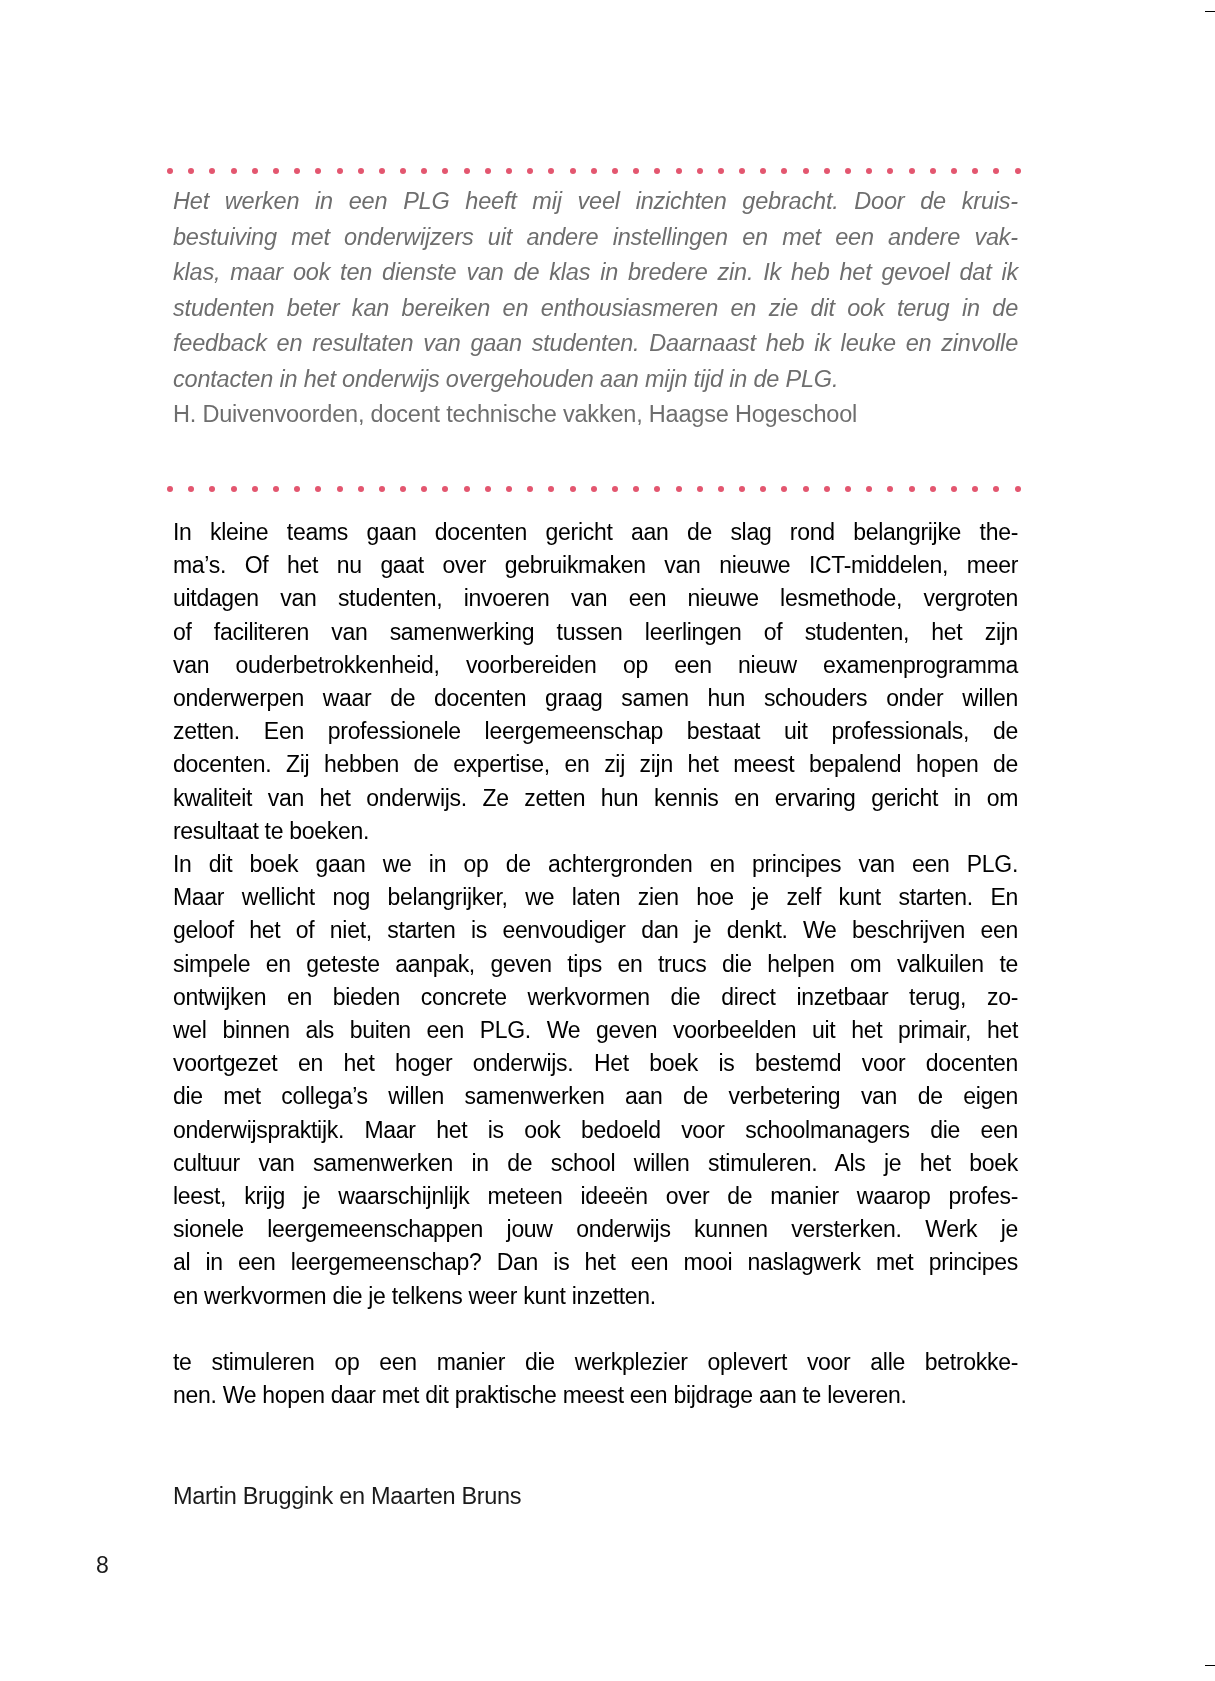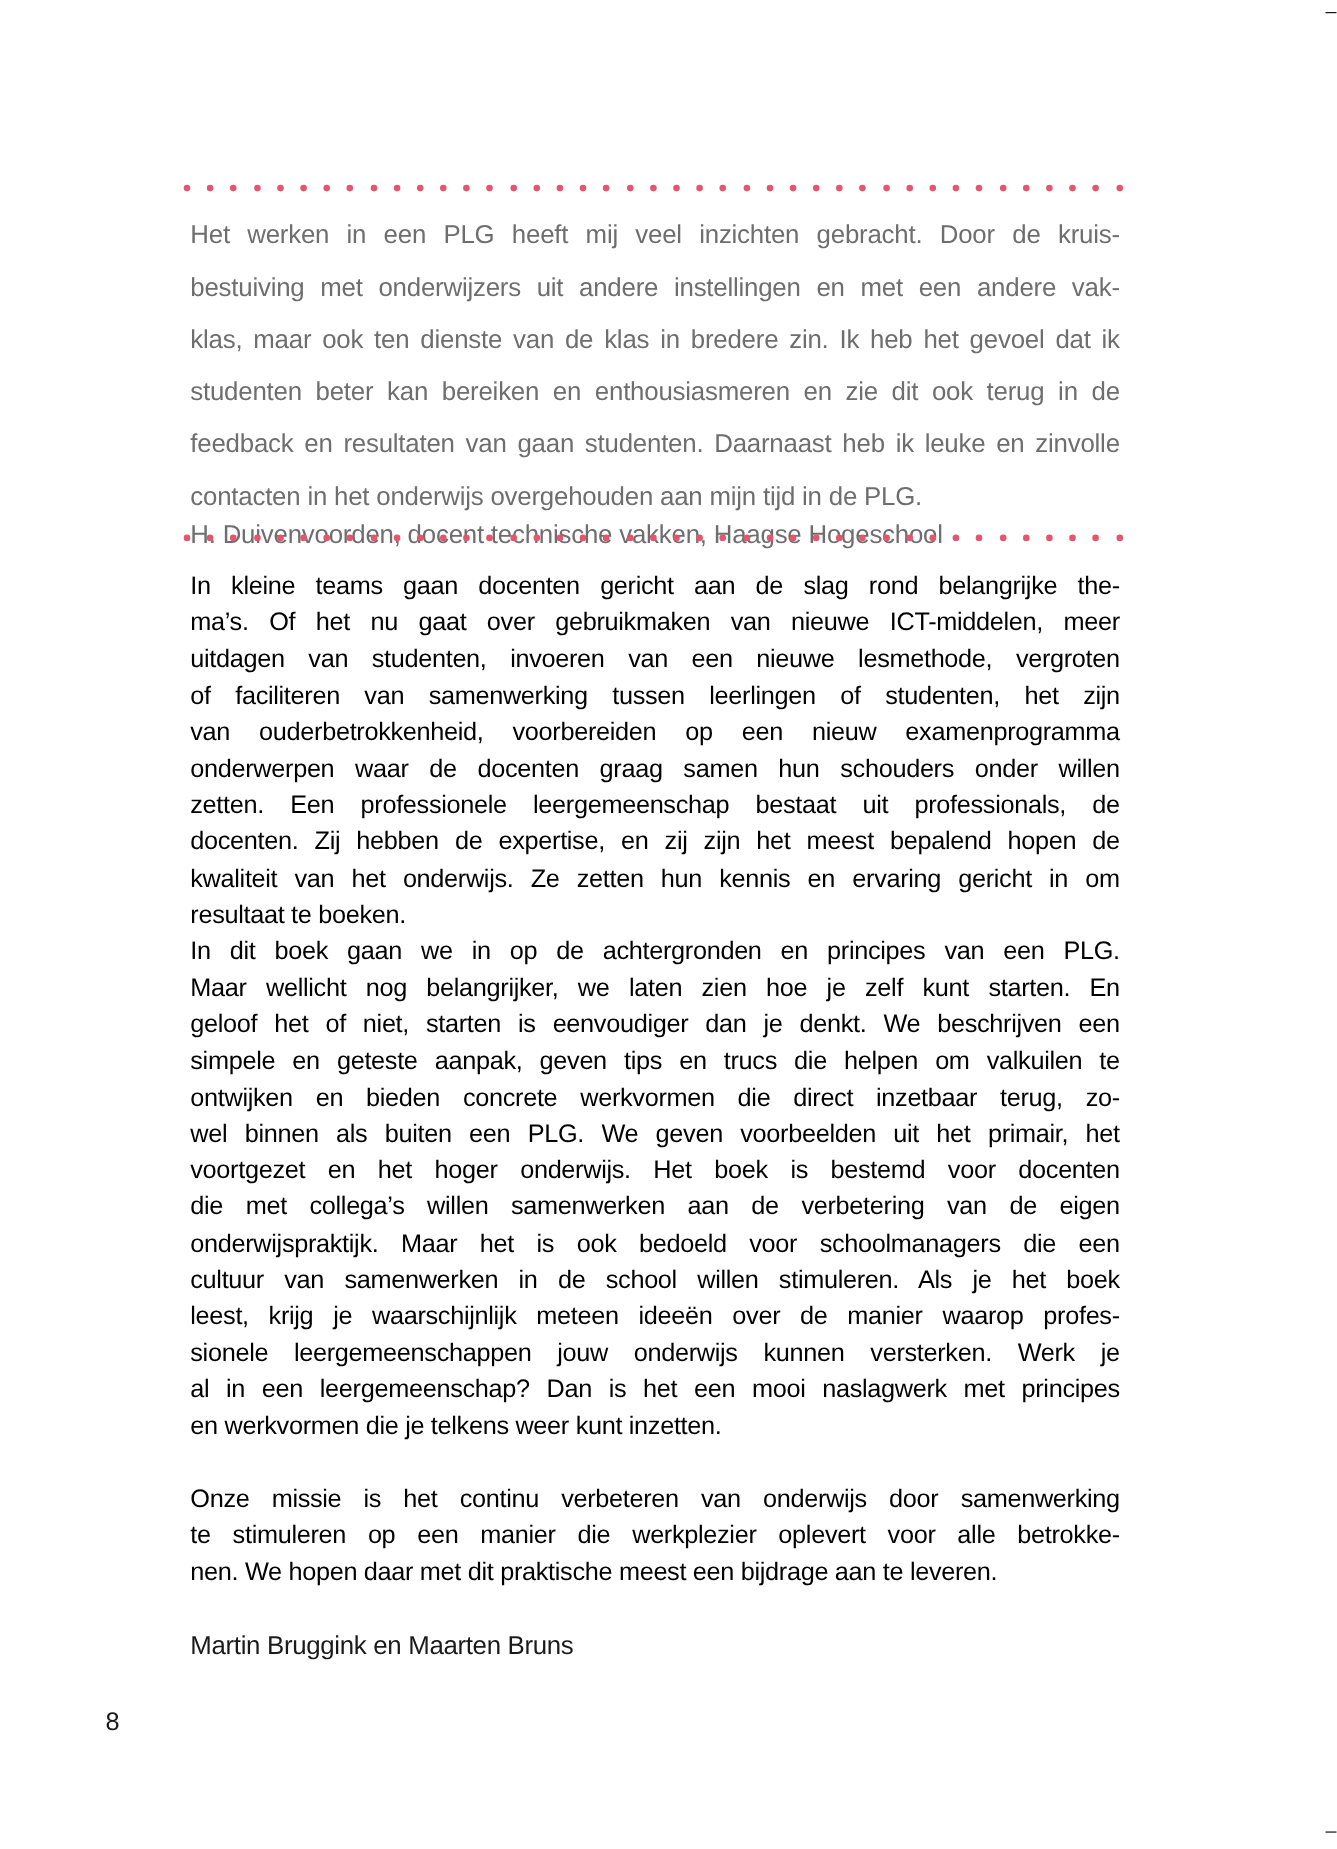--- a/index.html
+++ b/index.html
@@ -46,24 +46,24 @@
     .quote {
       position: absolute;
       left: 173px;
       top: 184px;
       width: 845px;
       color: #6e6e6e;
       font-size: 23.5px;
       line-height: 35.5px;
     }
     .quote .q-line {
+      font-style: italic;
       white-space: nowrap;
       display: block;
       letter-spacing: -0.2px;
-      margin-top: 12px;
     }
     .quote .q-line.justify {
       text-align: justify;
       text-align-last: justify;
       white-space: normal;
     }
     .quote .attribution {
       font-style: normal;
       display: block;
       white-space: nowrap;
@@ -233,20 +233,19 @@
   <span class="line justify">die met collega’s willen samenwerken aan de verbetering van de eigen</span>
   <span class="line justify">onderwijspraktijk. Maar het is ook bedoeld voor schoolmanagers die een</span>
   <span class="line justify">cultuur van samenwerken in de school willen stimuleren. Als je het boek</span>
   <span class="line justify">leest, krijg je waarschijnlijk meteen ideeën over de manier waarop profes-</span>
   <span class="line justify">sionele leergemeenschappen jouw onderwijs kunnen versterken. Werk je</span>
   <span class="line justify">al in een leergemeenschap? Dan is het een mooi naslagwerk met principes</span>
   <span class="line">en werkvormen die je telkens weer kunt inzetten.</span>
 </div>
 
 <div class="body-text para2">
-  <span class="line justify">Onze missie is het continu verbeteren van onderwijs door samenwerking</span>
   <span class="line justify">te stimuleren op een manier die werkplezier oplevert voor alle betrokke-</span>
   <span class="line">nen. We hopen daar met dit praktische meest een bijdrage aan te leveren.</span>
 </div>
 
 <div class="signature">Martin Bruggink en Maarten Bruns</div>
 
 <div class="page-number">8</div>
 
 </body></html>

